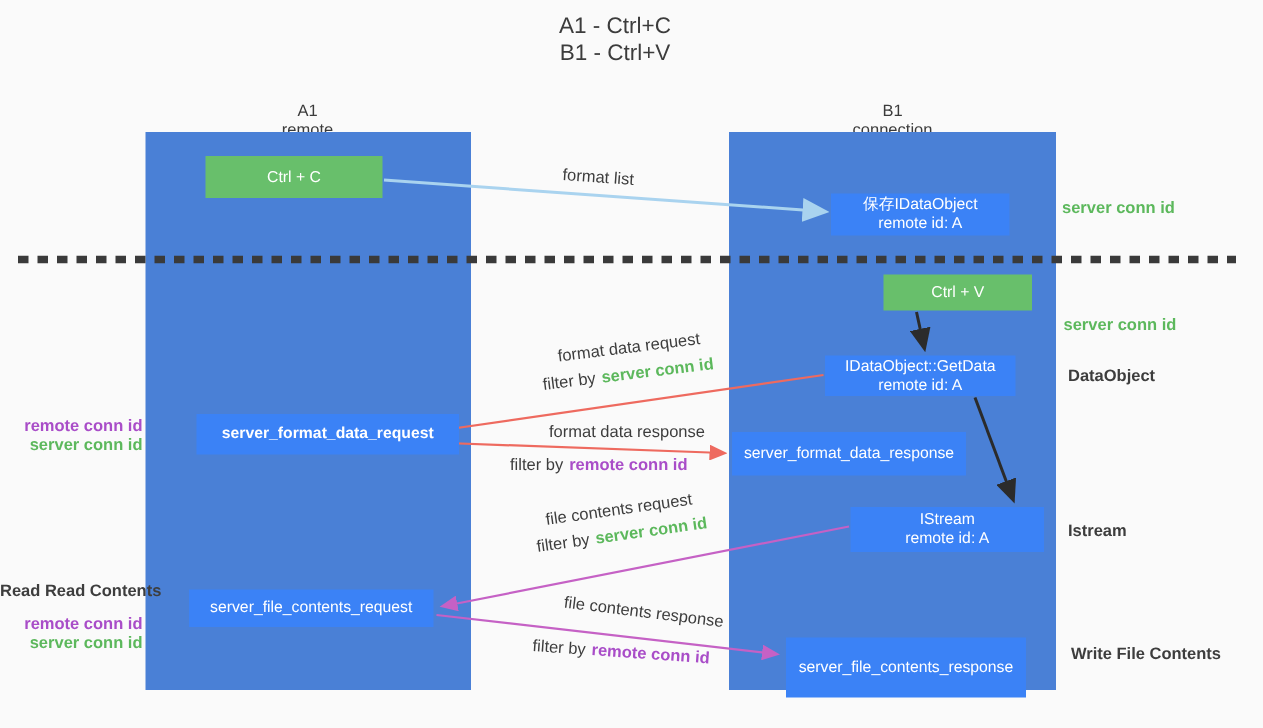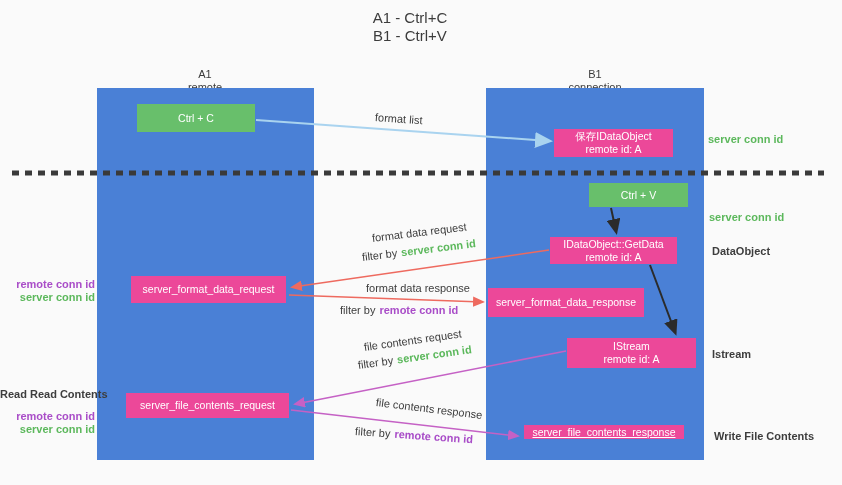--- a/index.html
+++ b/index.html
@@ -20,21 +20,21 @@
   }
   .lane{
     top:88px;height:372px;background:#4a80d6;
   }
   .box{
     display:flex;flex-direction:column;align-items:center;justify-content:center;
     color:#ffffff;font-size:10.5px;line-height:13px;text-align:center;
     box-sizing:border-box;
   }
   .green-box{background:#68bf6b;}
-  .orange-box{background:#ec4899;}
+  .orange-box{background:#3b82f6;}
   .side-label{font-size:11px;line-height:13px;white-space:nowrap;font-weight:bold;}
   .green-text{color:#5cb85c;font-weight:bold;}
   .purple-text{color:#a94dc8;font-weight:bold;}
   .dark-text{color:#3d3d3d;}
   .left-col{left:0;width:95px;text-align:right;}
   .alabel{
     font-size:11px;line-height:13px;white-space:nowrap;color:#3d3d3d;
     transform-origin:left center;
   }
   .sp{margin-left:4px;}
@@ -96,38 +96,38 @@
 
 <div class="abs box green-box" style="left:569px;top:183px;width:99px;height:24px;margin-left:20px;">
   <span>Ctrl + V</span>
 </div>
 
 <div class="abs box orange-box" style="left:550px;top:237px;width:127px;height:27px;">
   <span>IDataObject::GetData</span>
   <span>remote id: A</span>
 </div>
 
-<div class="abs box orange-box" style="left:131px;top:276px;width:155px;height:27px;">
+<div class="abs box orange-box" style="left:131px;top:276px;width:175px;height:27px;font-weight:bold;">
   <span>server_format_data_request</span>
 </div>
 
 <div class="abs box orange-box" style="left:488px;top:288px;width:156px;height:29px;">
   <span>server_format_data_response</span>
 </div>
 
 <div class="abs box orange-box" style="left:567px;top:338px;width:129px;height:30px;">
   <span>IStream</span>
   <span>remote id: A</span>
 </div>
 
 <div class="abs box orange-box" style="left:126px;top:393px;width:163px;height:25px;">
   <span>server_file_contents_request</span>
 </div>
 
-<div class="abs box orange-box" style="left:524px;top:425px;width:160px;height:14px;text-decoration:underline;">
+<div class="abs box orange-box" style="left:524px;top:425px;width:160px;height:40px;">
   <span>server_file_contents_response</span>
 </div>
 
 <div class="abs side-label green-text" style="left:708px;top:133px;">server conn id</div>
 <div class="abs side-label green-text" style="left:709px;top:211px;">server conn id</div>
 <div class="abs side-label dark-text" style="left:712px;top:245px;">DataObject</div>
 <div class="abs side-label dark-text" style="left:712px;top:348px;">Istream</div>
 <div class="abs side-label dark-text" style="left:714px;top:430px;">Write File Contents</div>
 
 <div class="abs side-label purple-text left-col" style="top:278px;">remote conn id</div>

